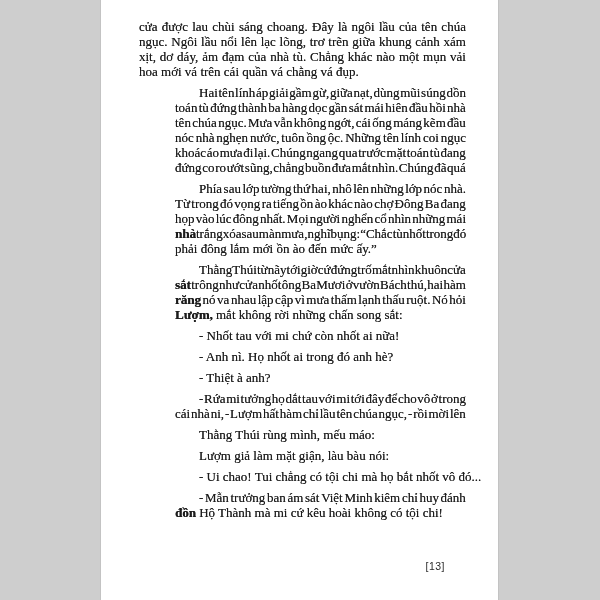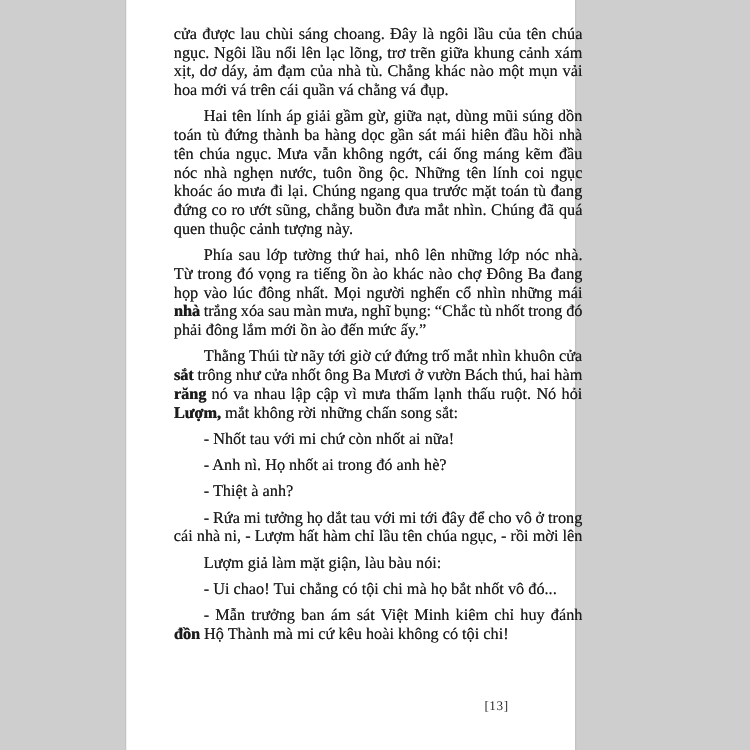--- a/index.html
+++ b/index.html
@@ -11,55 +11,55 @@
   }
   body {
     background: #cecece;
     font-family: "Liberation Serif", serif;
     position: relative;
   }
   .paper {
     position: absolute;
     left: 101px;
     top: 0;
-    width: 359px;
+    width: 397px;
     height: 600px;
     background: #ffffff;
     box-shadow: 0 0 0 1px rgba(0,0,0,0.05);
   }
   .textblock {
     position: absolute;
     left: 38px;
     top: 19px;
     width: 327px;
     font-size: 13px;
     color: #1c1c1c;
     text-shadow: 0 0 0.35px rgba(25,25,25,0.75);
   }
   .para { margin: 0; }
-  .para + .para { margin-top: 6px; }
+  .para + .para { margin-top: 6px; margin-left: 36px; }
   .line {
     height: 15px;
     line-height: 15px;
     white-space: nowrap;
   }
   .line.j {
     display: flex;
     justify-content: space-between;
   }
   .line.ind { margin-left: 24px; }
   .bf {
     font-weight: bold;
     text-shadow: 0.3px 0 0 currentColor;
   }
   .folio {
     position: absolute;
     top: 560px;
     right: 53px;
-    font-family: Liberation Serif, serif;
+    font-family: Liberation Sans, sans-serif;
     font-size: 10.5px;
     color: #2b2b2b;
     letter-spacing: 0.5px;
   }
 </style>
 </head>
 <body>
 
 <div class="backdrop">
   <div class="paper">
@@ -196,21 +196,20 @@
             <span>sũng,</span>
             <span>chẳng</span>
             <span>buồn</span>
             <span>đưa</span>
             <span>mắt</span>
             <span>nhìn.</span>
             <span>Chúng</span>
             <span>đã</span>
             <span>quá</span>
           </div>
-          <div class="line">quen thuộc cảnh tượng này.</div>
         </div>
         <div class="para">
           <div class="line j ind">
             <span>Phía</span>
             <span>sau</span>
             <span>lớp</span>
             <span>tường</span>
             <span>thứ</span>
             <span>hai,</span>
             <span>nhô</span>
@@ -358,20 +357,23 @@
             <span>tên</span>
             <span>chúa</span>
             <span>ngục,</span>
             <span>-</span>
             <span>rồi</span>
             <span>mời</span>
             <span>lên</span>
           </div>
         </div>
         <div class="para">
+          <div class="line ind">Thằng Thúi rùng mình, mếu máo:</div>
+        </div>
+        <div class="para">
           <div class="line ind">Lượm giả làm mặt giận, làu bàu nói:</div>
         </div>
         <div class="para">
           <div class="line ind">- Ui chao! Tui chẳng có tội chi mà họ bắt nhốt vô đó...</div>
         </div>
         <div class="para">
           <div class="line j ind">
             <span>-</span>
             <span>Mẫn</span>
             <span>trưởng</span>

